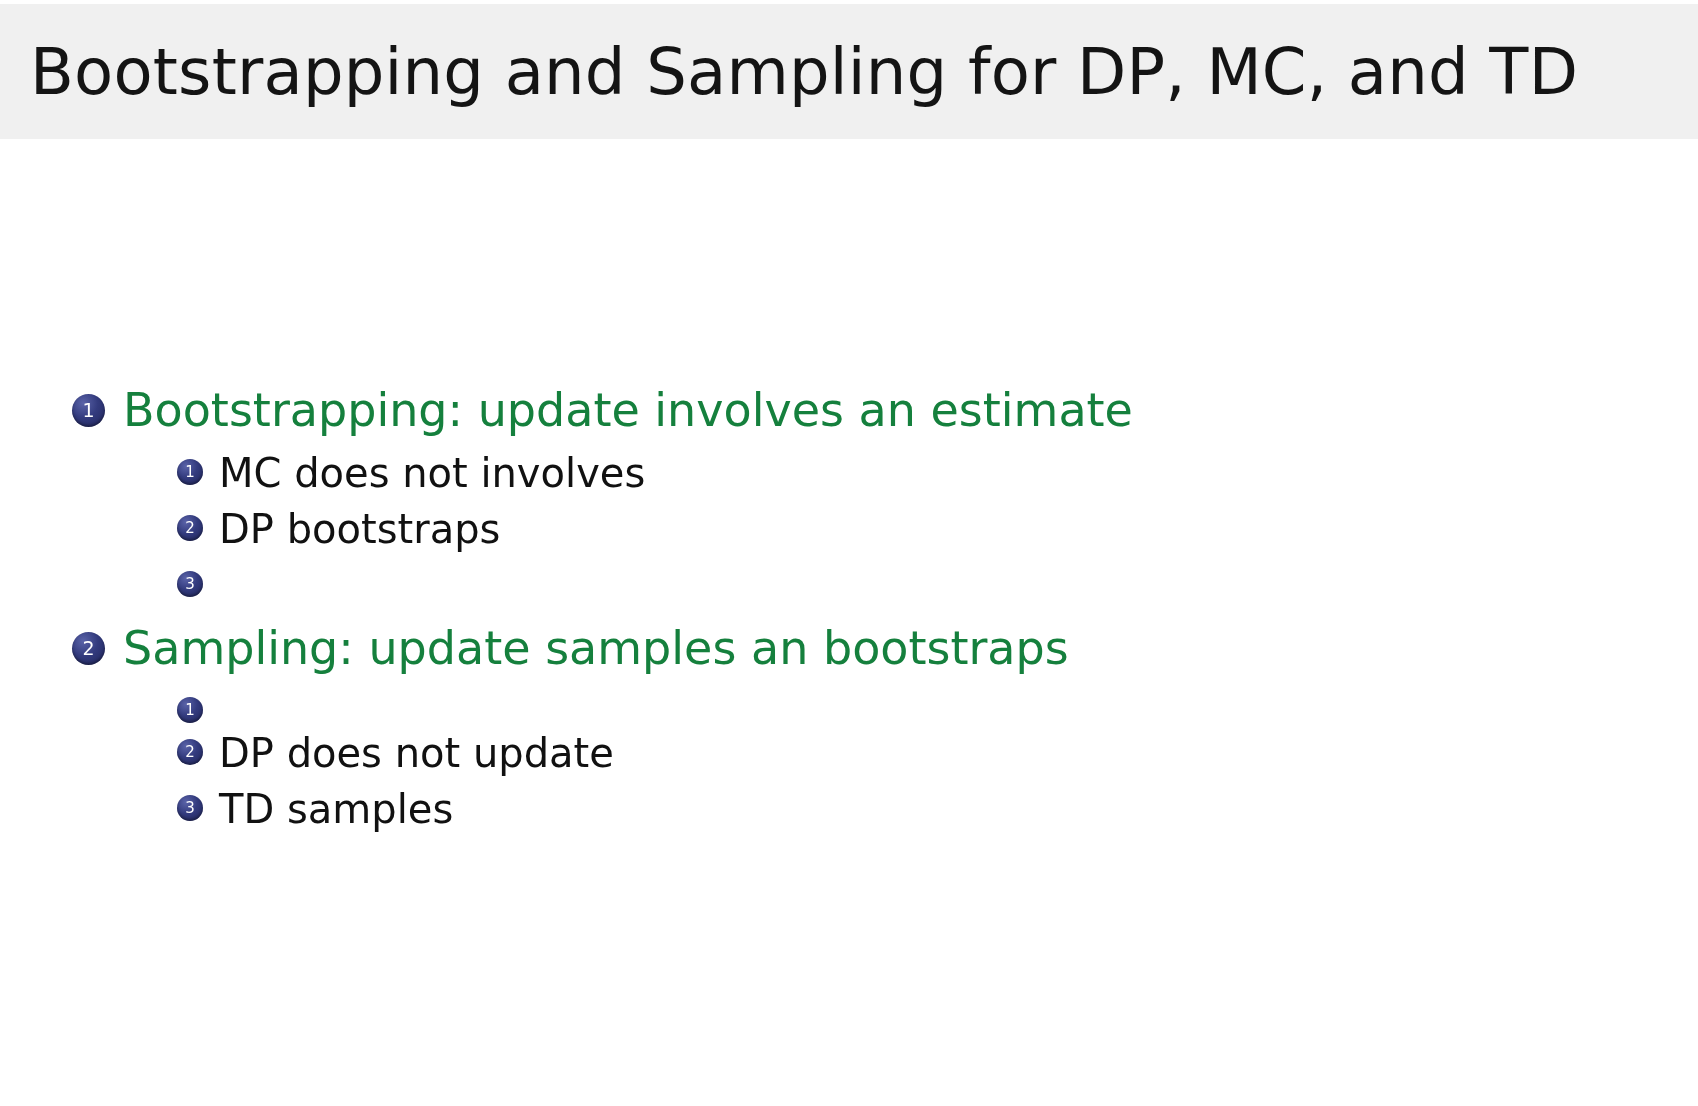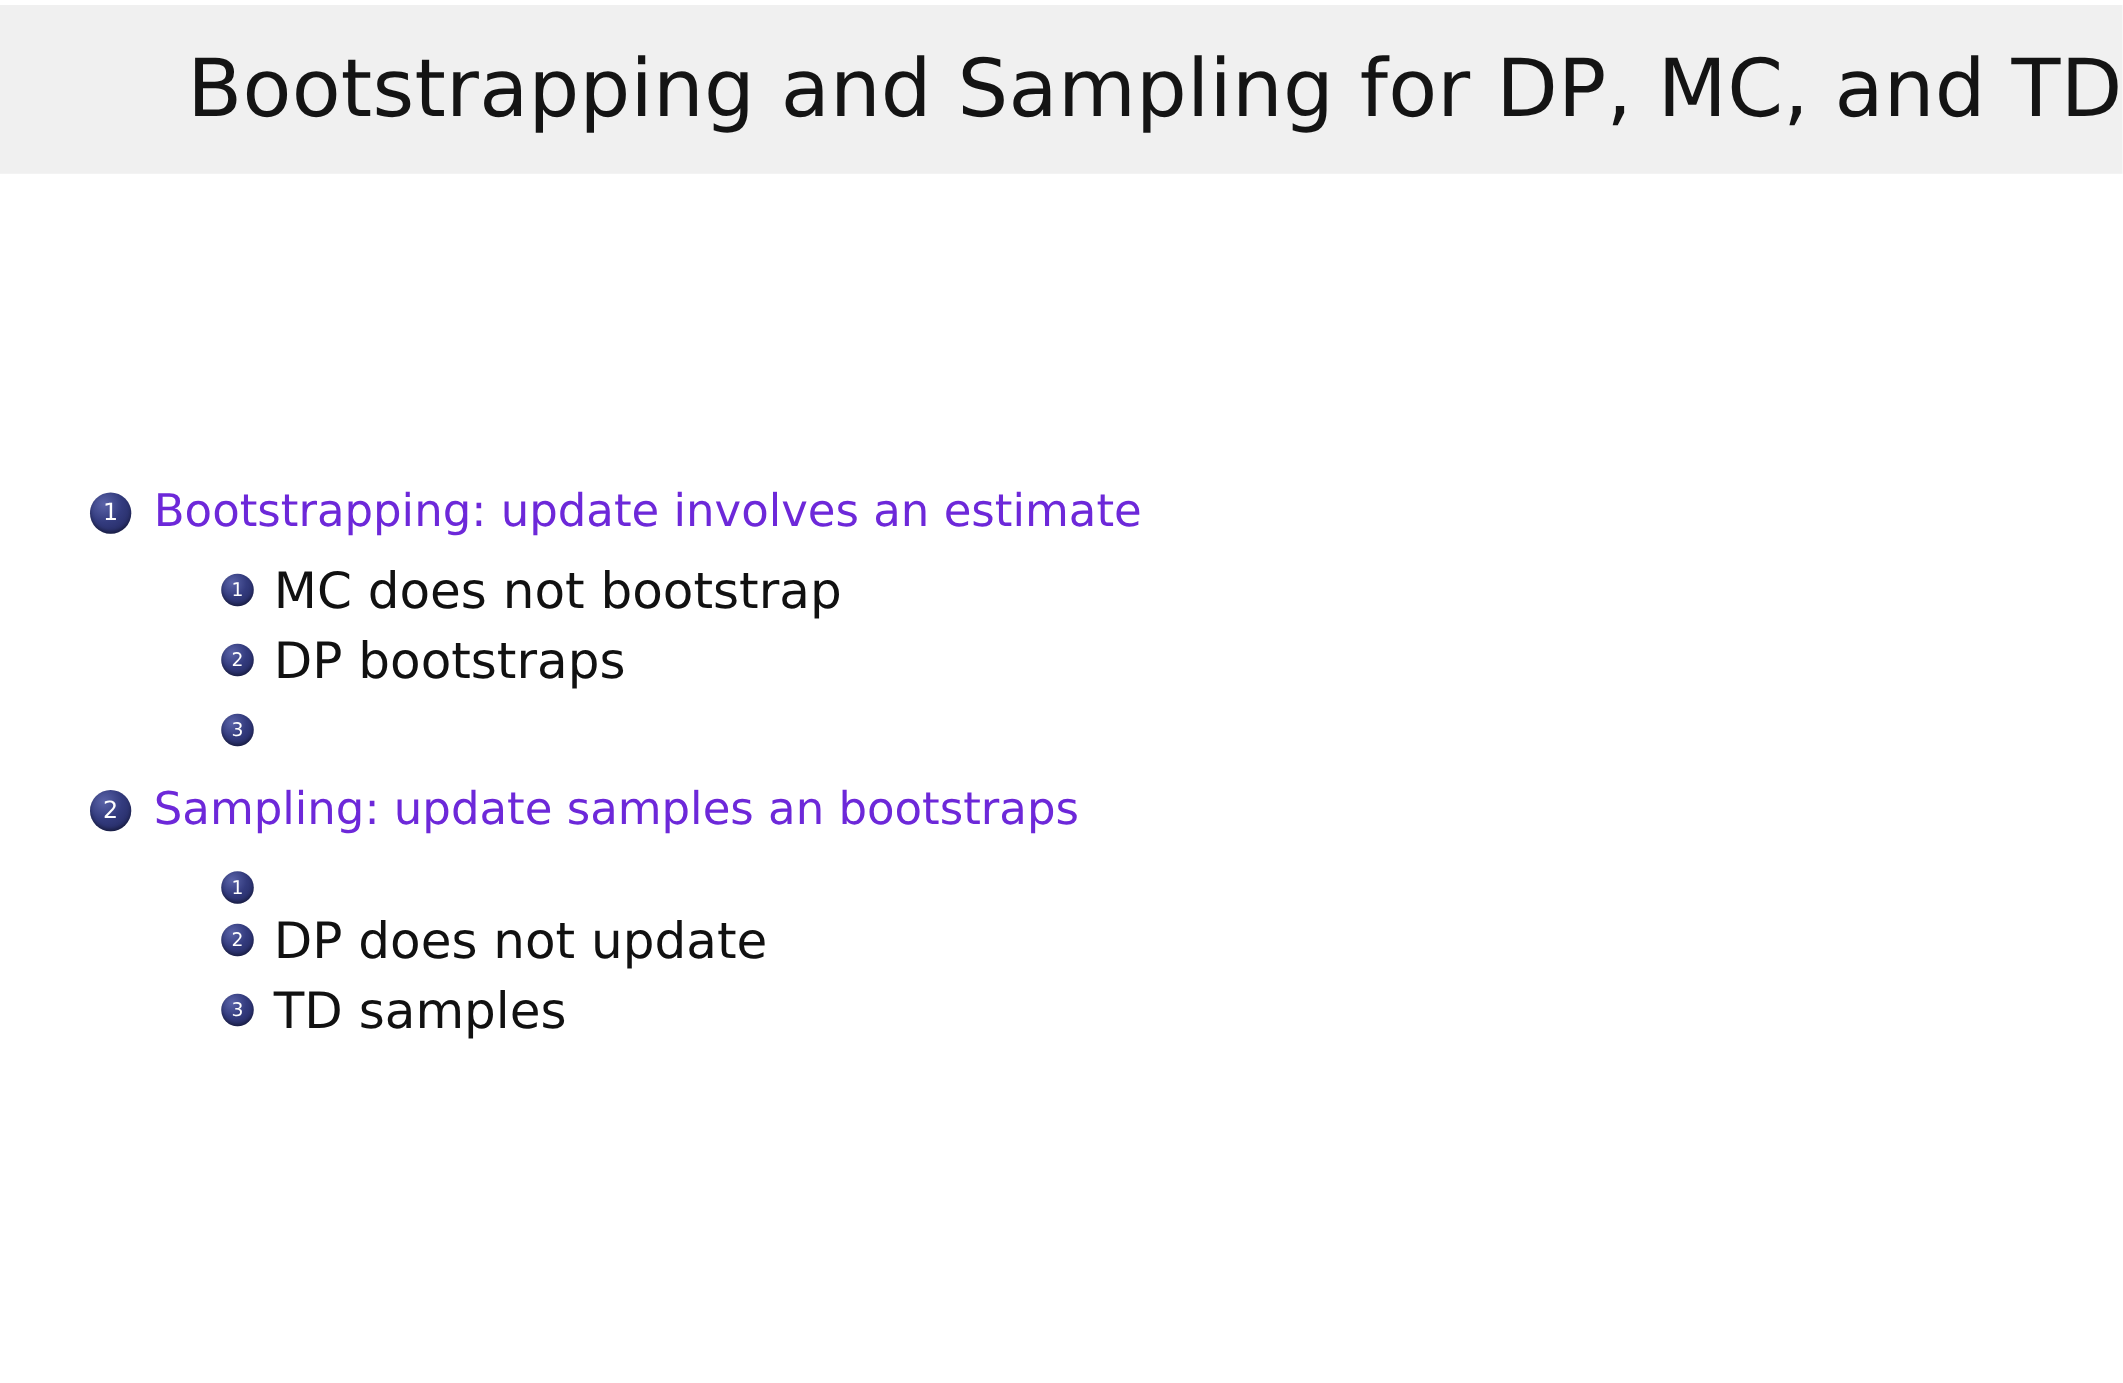--- a/index.html
+++ b/index.html
@@ -26,21 +26,20 @@
     position: absolute;
     left: 0;
     top: 4px;
     width: 1698px;
     height: 135px;
     background: #f0f0f0;
     display: flex;
     align-items: center;
     box-sizing: border-box;
     padding-left: 30px;
-    justify-content: flex-end;
   }
   .title-text {
     font-family: "DejaVu Sans", sans-serif;
     font-size: 64px;
     font-weight: 400;
     color: #141414;
     letter-spacing: 0.2px;
     white-space: nowrap;
   }
   
@@ -74,23 +73,23 @@
     font-size: 19px;
     line-height: 33px;
     text-align: center;
     font-family: "DejaVu Sans", sans-serif;
     box-shadow: inset 0 -2px 3px rgba(0,0,0,0.35);
   }
   .outer-content {
     flex: 1 1 auto;
   }
   .outer-text {
-    font-size: 36px;
+    font-size: 46px;
     line-height: 62px;
-    color: #6d28d9;
+    color: #15803d;
     white-space: nowrap;
   }
   .inner-list {
     margin-top: 6px;
     margin-left: 54px;
   }
   .inner-item {
     display: flex;
     align-items: flex-start;
     margin-bottom: 4px;
@@ -132,21 +131,21 @@
   <div class="body-area">
     <div class="outer-list">
 
       <div class="outer-item">
         <div class="outer-bullet">1</div>
         <div class="outer-content">
           <div class="outer-text">Bootstrapping:  update involves an estimate</div>
           <div class="inner-list">
             <div class="inner-item">
               <div class="inner-bullet">1</div>
-              <div class="inner-text">MC does not bootstrap</div>
+              <div class="inner-text">MC does not involves</div>
             </div>
             <div class="inner-item">
               <div class="inner-bullet">2</div>
               <div class="inner-text">DP bootstraps</div>
             </div>
             <div class="inner-item">
               <div class="inner-bullet">3</div>
             </div>
           </div>
         </div>

